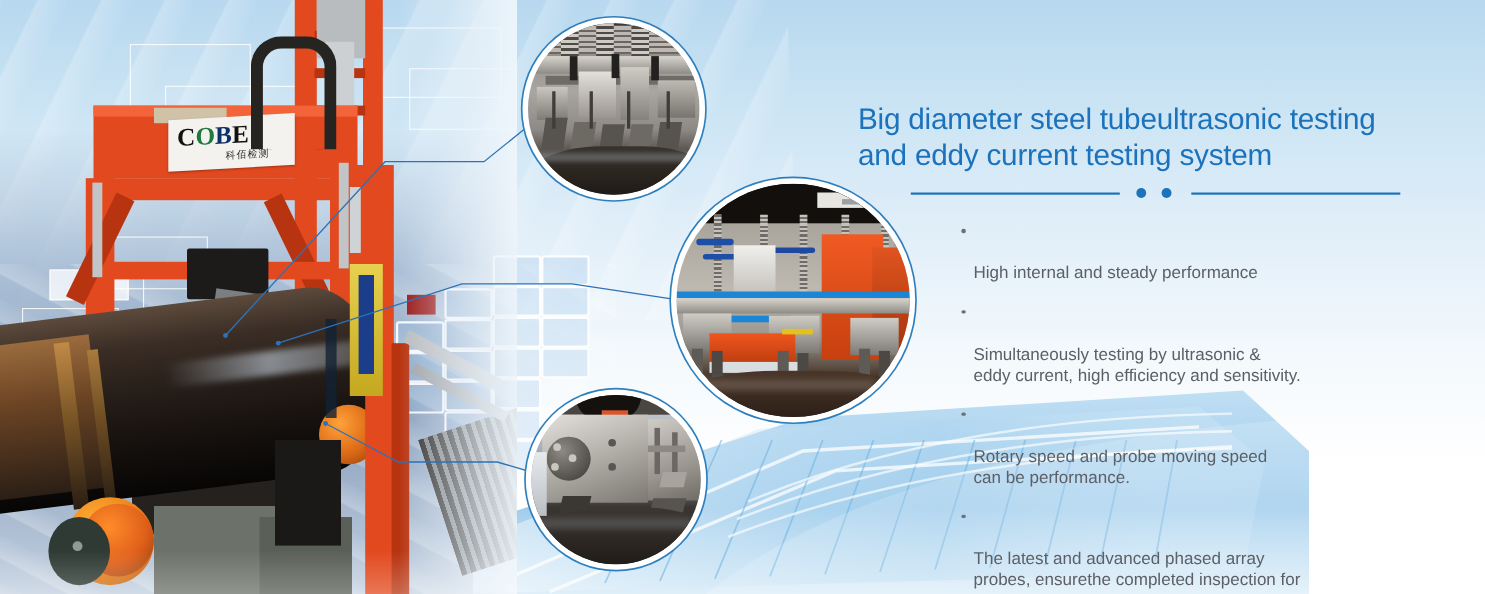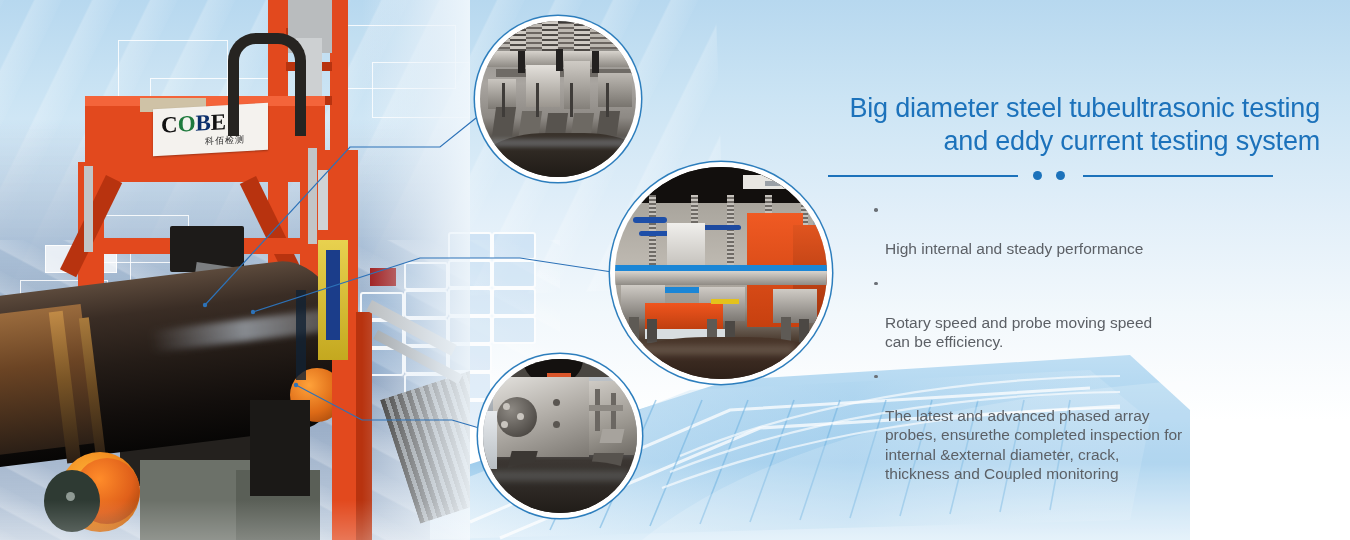--- a/index.html
+++ b/index.html
@@ -133,21 +133,21 @@
     position: relative;
   }
   .pbit { position: absolute; }
 
   
   .panel { position: absolute; left: 780px; top: 92px; width: 540px; }
   .title {
     color: #1c72bb;
     font-size: 27px;
     line-height: 33px;
-    text-align: right;
+    text-align: left;
     font-weight: 400;
     letter-spacing: -0.2px;
     white-space: pre-line;
   }
   .divider {
     margin: 11px auto 0 auto;
     width: 445px; height: 14px;
     position: relative;
   }
   .divider .ln {
@@ -509,22 +509,27 @@
       <div class="ln r"></div>
     </div>
 
     <div class="bullets">
       <div class="bullet">
         <span class="dotmark"></span>
         <span>High internal and steady performance</span>
       </div>
       <div class="bullet">
         <span class="dotmark"></span>
+        <span>Simultaneously testing by ultrasonic &amp;
+eddy current, high efficiency and sensitivity.</span>
+      </div>
+      <div class="bullet">
+        <span class="dotmark"></span>
         <span>Rotary speed and probe moving speed
-can be efficiency.</span>
+can be performance.</span>
       </div>
       <div class="bullet">
         <span class="dotmark"></span>
         <span>The latest and advanced phased array
 probes, ensurethe completed inspection for
 internal &amp;external diameter, crack,
 thickness and Coupled monitoring</span>
       </div>
     </div>
   </div>

